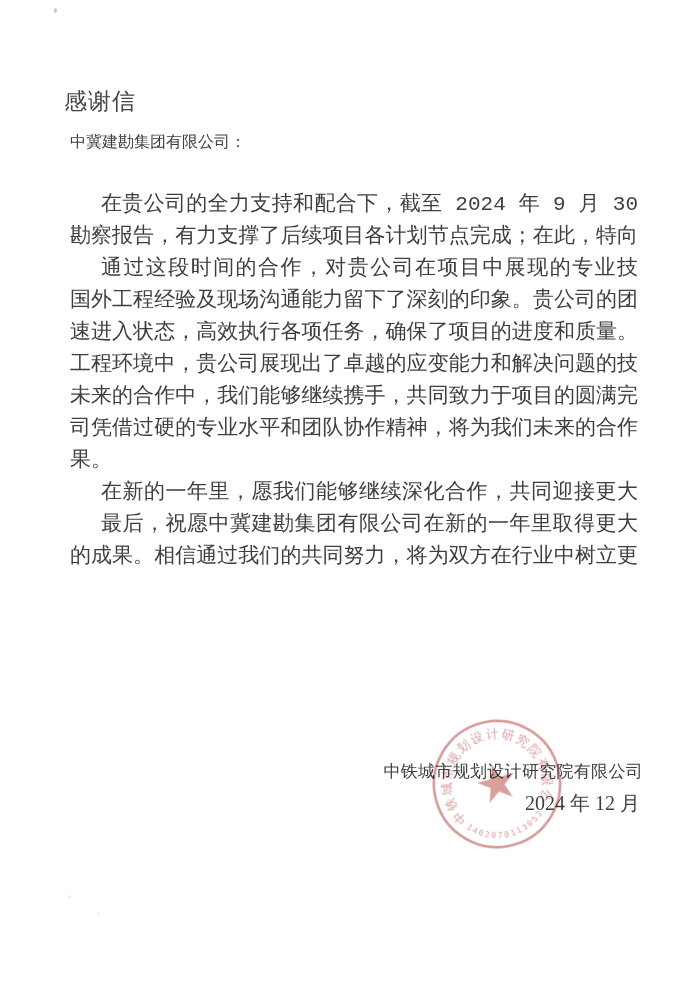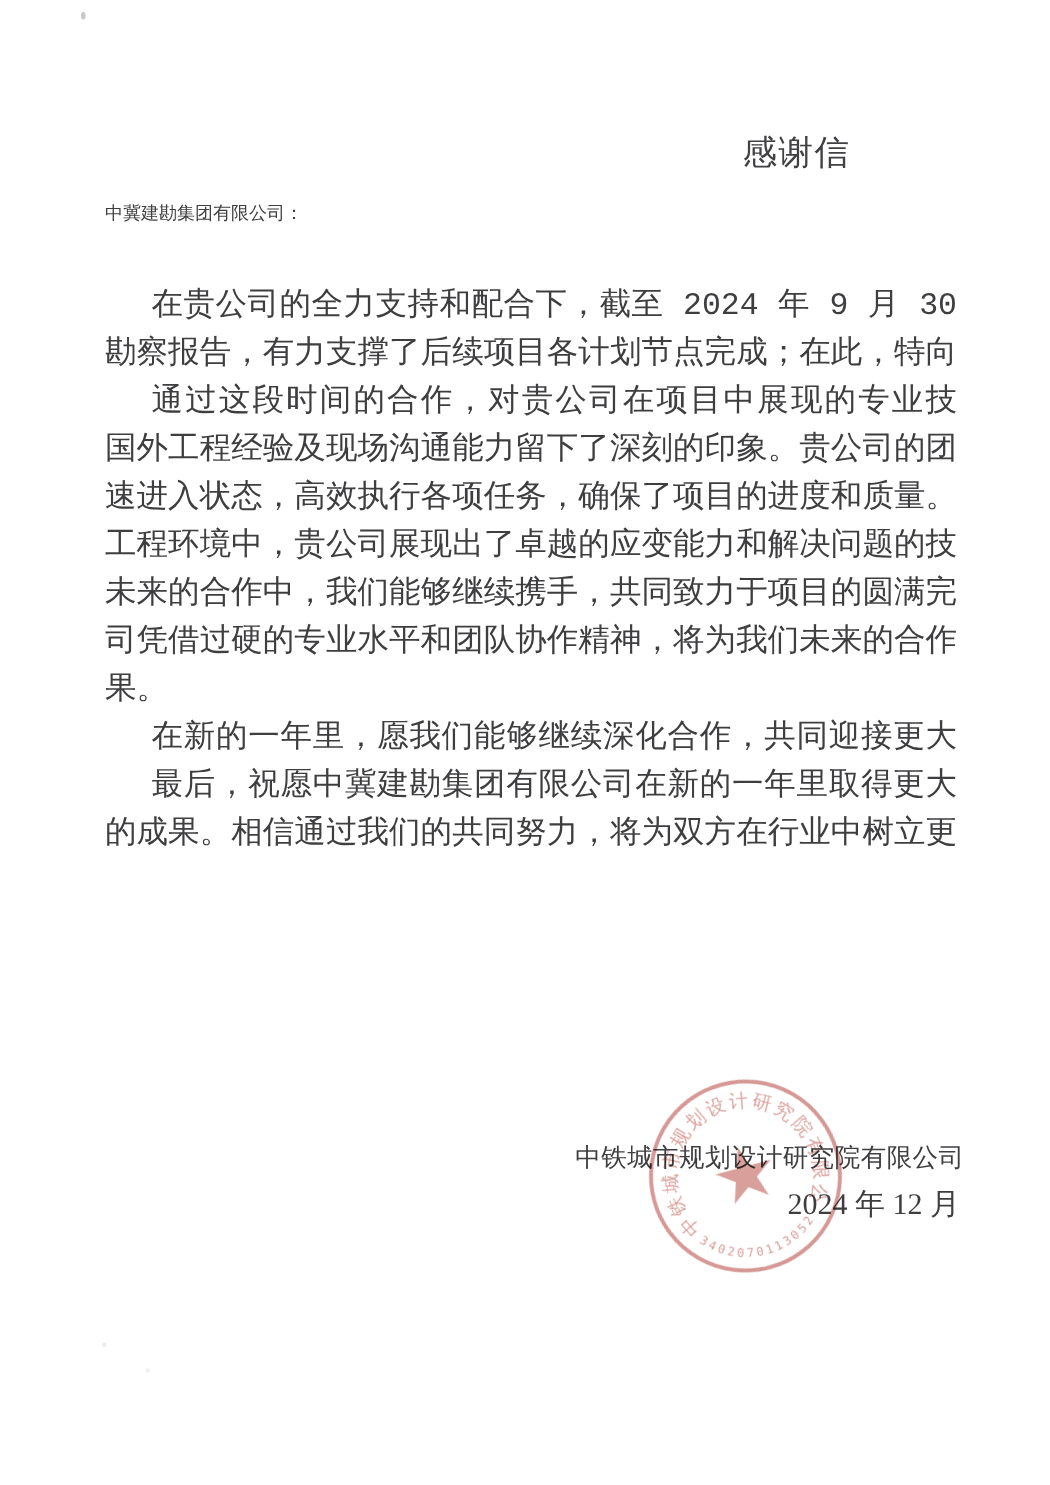--- a/index.html
+++ b/index.html
@@ -13,31 +13,31 @@
     color: #3e3e40;
   }
   .title {
     position: absolute;
     top: 86px;
     left: 0;
     width: 567px;
     margin: 0;
     padding-left: 64px;
     box-sizing: border-box;
-    text-align: right;
+    text-align: left;
     font-size: 23px;
     font-weight: normal;
     letter-spacing: 1px;
     color: #414144;
   }
   .greeting {
     position: absolute;
     top: 131px;
     left: 70px;
-    font-size: 12px;
+    font-size: 16px;
     line-height: 22px;
   }
   .body-block {
     position: absolute;
     top: 189px;
     left: 70px;
     width: 568px;
   }
   .ln {
     height: 32px;

